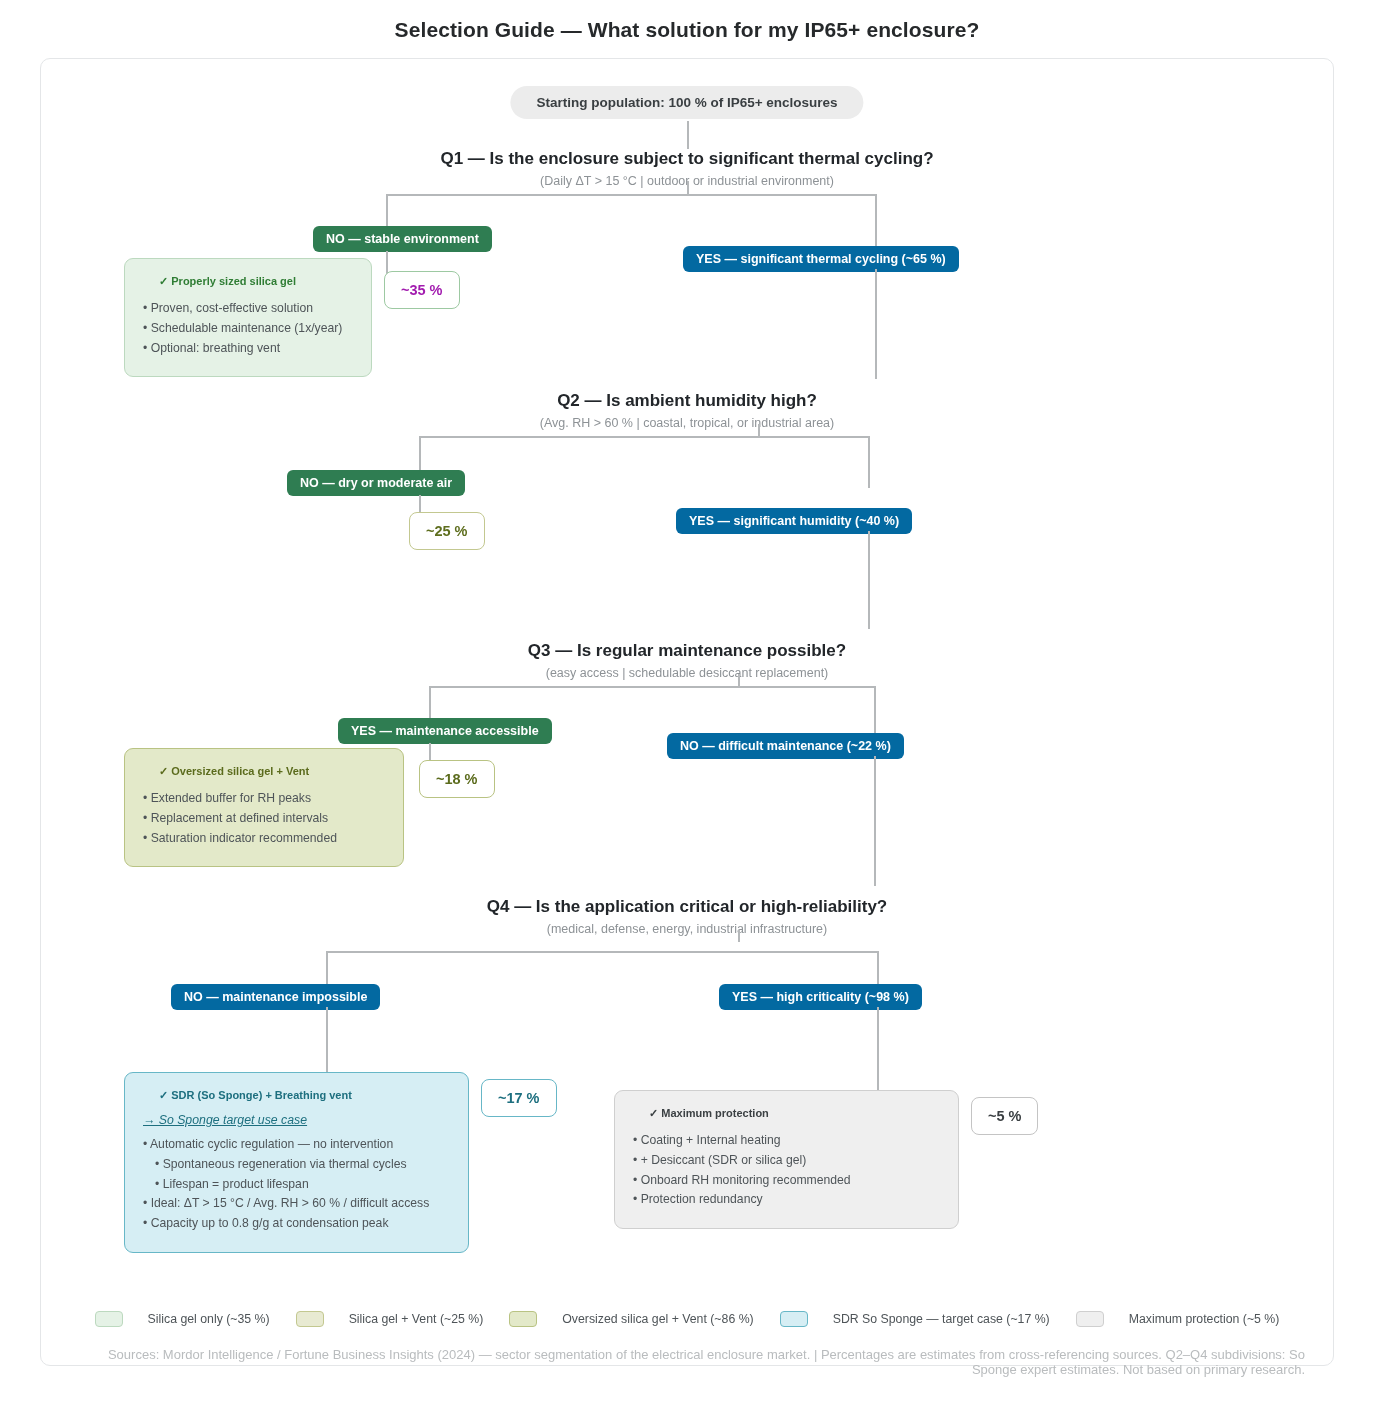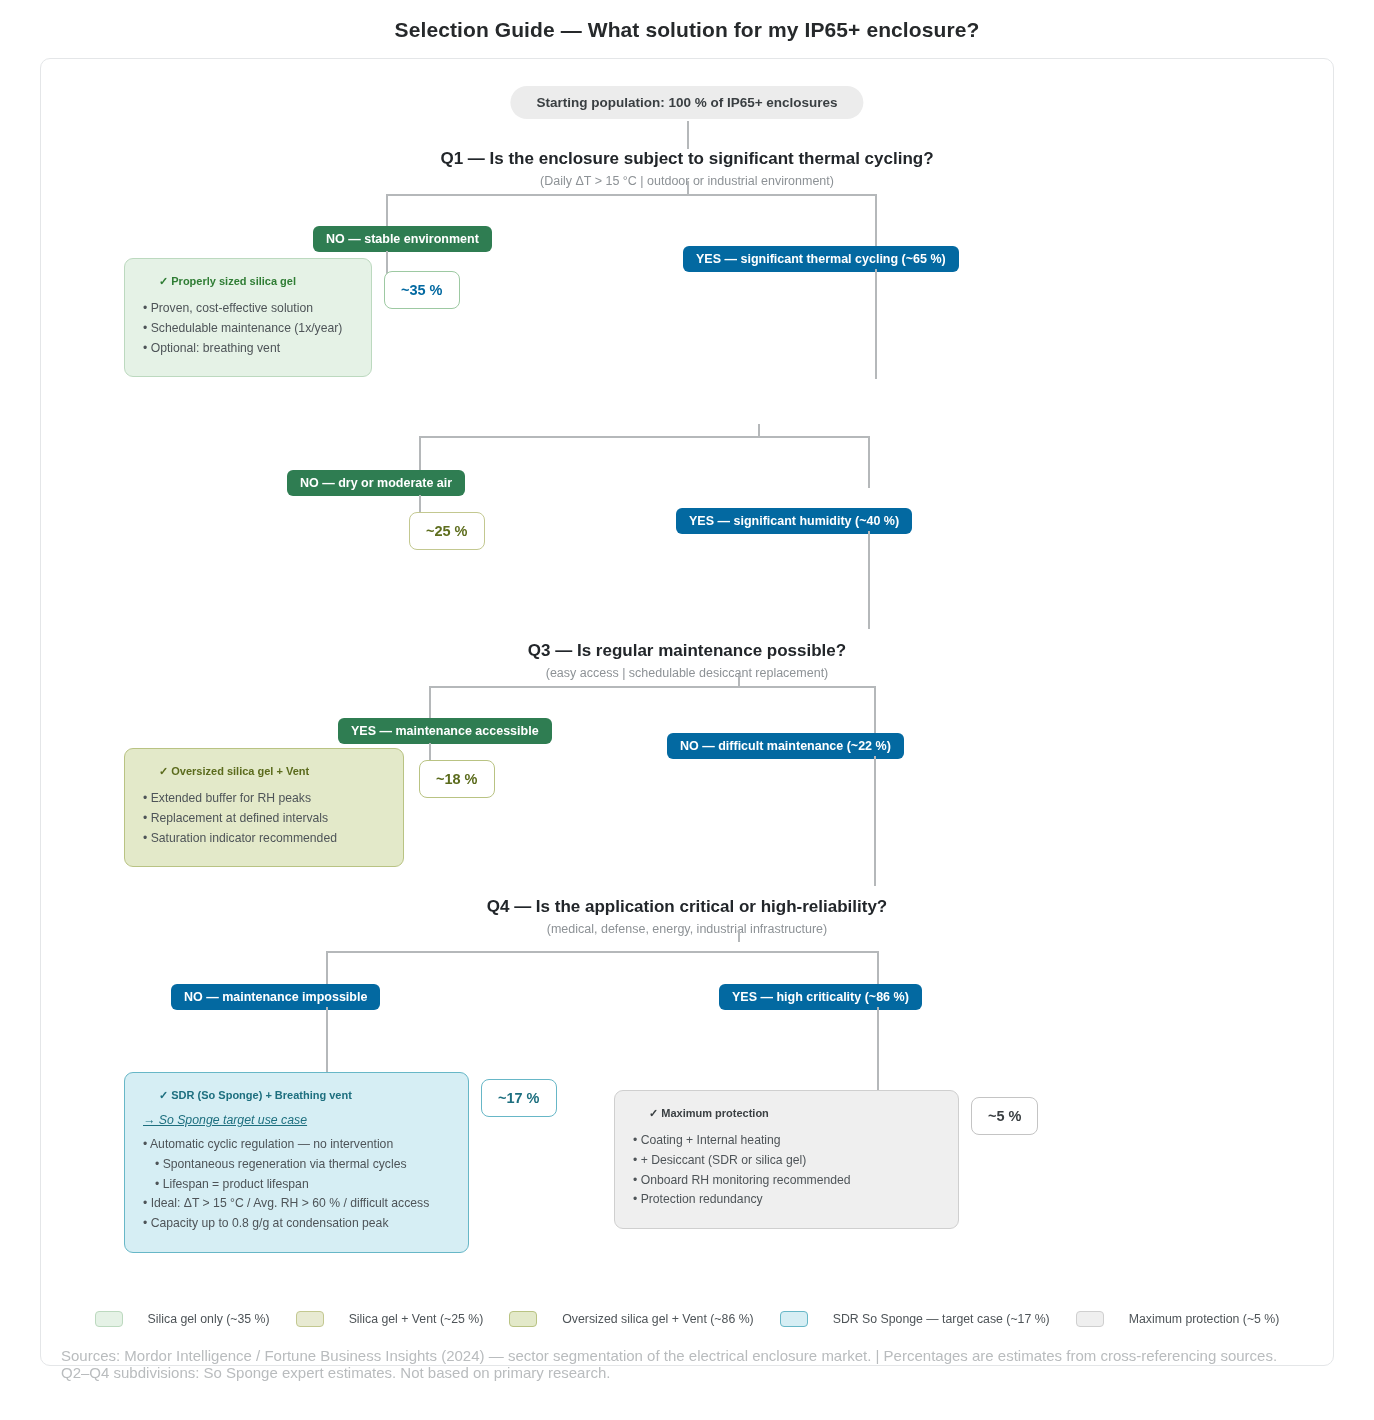--- a/index.html
+++ b/index.html
@@ -124,21 +124,21 @@
   .pct {
     position: absolute;
     background: #ffffff;
     border-radius: 8px;
     padding: 10px 16px;
     font-size: 14.5px;
     font-weight: bold;
     white-space: nowrap;
     text-align: center;
   }
-  .pct.green-light { border: 1.6px solid #9dc9a2; color: #0369a1; }
+  .pct.green-light { border: 1.6px solid #9dc9a2; color: #a21caf; }
   .pct.olive-a { border: 1.6px solid #c3c890; color: #5e6e1e; }
   .pct.olive-b { border: 1.6px solid #b9c383; color: #5b6b1c; }
   .pct.cyan { border: 1.8px solid #67b7c7; color: #1d6f7f; }
   .pct.grey { border: 1.6px solid #c4c4c4; color: #3b4043; }
 
   
   .legend {
     position: absolute;
     left: 0; right: 0;
     top: 1252px;
@@ -153,22 +153,22 @@
   .swatch.s2 { background: #e8ead2; border: 1px solid #c3c890; }
   .swatch.s3 { background: #e3e9c9; border: 1px solid #b9c383; }
   .swatch.s4 { background: #d6eef4; border: 1.4px solid #67b7c7; }
   .swatch.s5 { background: #efefef; border: 1px solid #cfcfcf; }
   .legend-label { font-size: 12.3px; color: #4e5458; white-space: nowrap; }
 
   .sources {
     position: absolute;
     left: 0; right: 8px;
     top: 1288px;
-    text-align: left;
-    font-size: 15px;
+    text-align: right;
+    font-size: 13px;
     color: #b9bcbe;
     padding: 0 20px;
   }
 </style>
 </head>
 <body>
 
 <div class="page-title">Selection Guide — What solution for my IP65+ enclosure?</div>
 
 <div class="canvas">
@@ -195,20 +195,24 @@
   <div class="vline" style="left:834px; top:210px; height:110px;"></div>
 
   <div class="card green-light" style="left:83px; top:199px; width:248px;">
     <div class="card-title">✓ Properly sized silica gel</div>
     <div class="card-line">• Proven, cost-effective solution</div>
     <div class="card-line">• Schedulable maintenance (1x/year)</div>
     <div class="card-line">• Optional: breathing vent</div>
   </div>
   <div class="pct green-light" style="left:343px; top:212px;">~35 %</div>
 
+  <div class="question" style="left:0; right:0; top:332px;">
+    <div class="q-title">Q2 — Is ambient humidity high?</div>
+    <div class="q-sub">(Avg. RH &gt; 60 % | coastal, tropical, or industrial area)</div>
+  </div>
 
   <div class="vline" style="left:717px; top:365px; height:13px;"></div>
   <div class="hline" style="left:378px; top:377px; width:450px;"></div>
   <div class="vline" style="left:378px; top:377px; height:34px;"></div>
   <div class="vline" style="left:827px; top:377px; height:52px;"></div>
 
   <div class="branch no-green" style="left:246px; top:411px;">NO — dry or moderate air</div>
   <div class="branch yes-red" style="left:635px; top:449px;">YES — significant humidity (~40 %)</div>
 
   <div class="vline" style="left:378px; top:436px; height:38px;"></div>
@@ -244,21 +248,21 @@
     <div class="q-title">Q4 — Is the application critical or high-reliability?</div>
     <div class="q-sub">(medical, defense, energy, industrial infrastructure)</div>
   </div>
 
   <div class="vline" style="left:697px; top:871px; height:12px;"></div>
   <div class="hline" style="left:285px; top:892px; width:552px;"></div>
   <div class="vline" style="left:285px; top:892px; height:33px;"></div>
   <div class="vline" style="left:836px; top:892px; height:33px;"></div>
 
   <div class="branch no-red" style="left:130px; top:925px;">NO — maintenance impossible</div>
-  <div class="branch yes-red" style="left:678px; top:925px;">YES — high criticality (~86 %)</div>
+  <div class="branch yes-red" style="left:678px; top:925px;">YES — high criticality (~98 %)</div>
 
   <div class="vline" style="left:285px; top:948px; height:70px;"></div>
   <div class="vline" style="left:836px; top:948px; height:85px;"></div>
 
   <div class="card cyan" style="left:83px; top:1013px; width:345px;">
     <div class="card-title">✓ SDR (So Sponge) + Breathing vent</div>
     <div class="card-note">→  So Sponge target use case</div>
     <div class="card-line">• Automatic cyclic regulation — no intervention</div>
     <div class="card-line indent">• Spontaneous regeneration via thermal cycles</div>
     <div class="card-line indent">• Lifespan = product lifespan</div>

